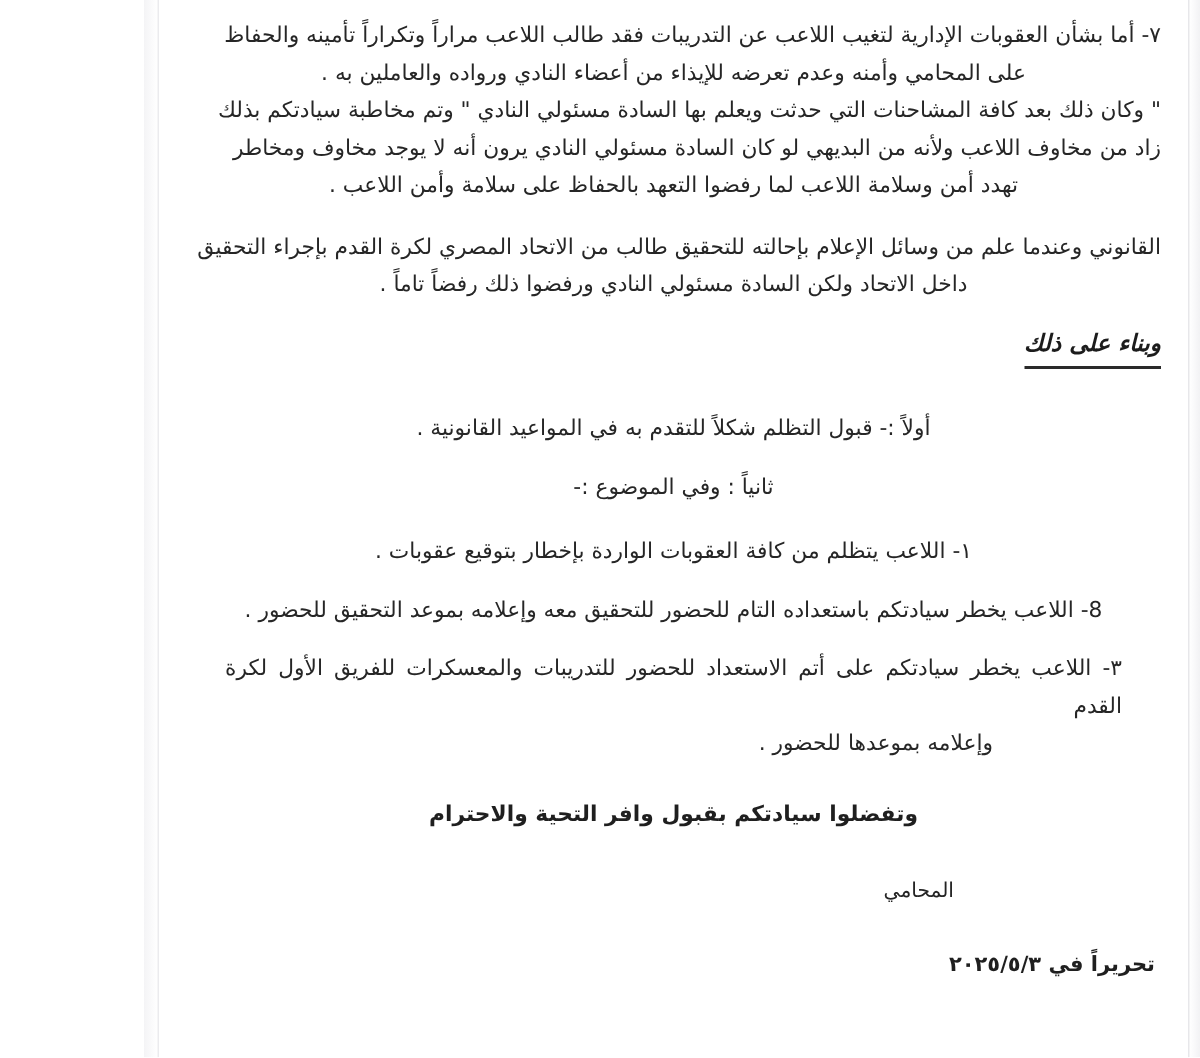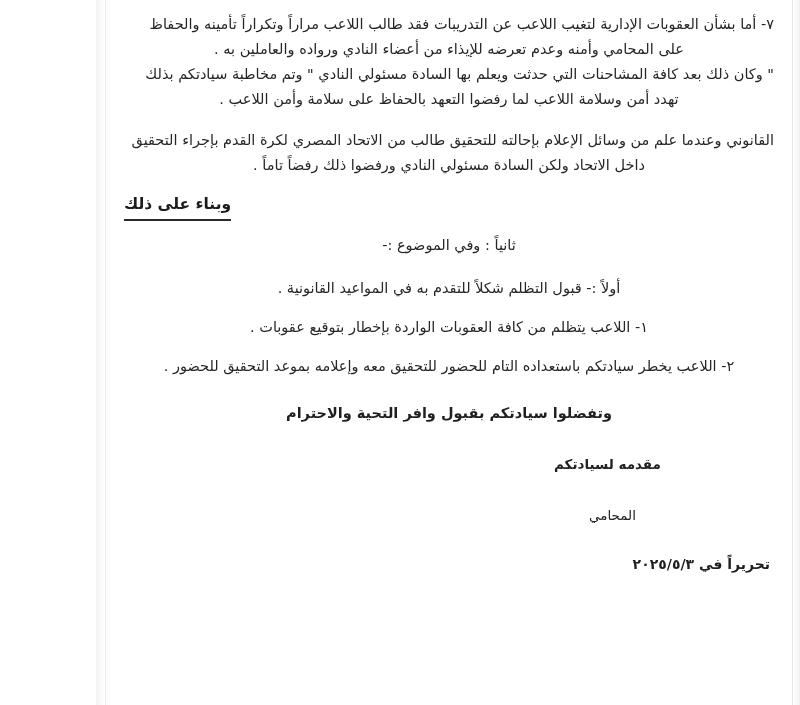--- a/index.html
+++ b/index.html
@@ -69,22 +69,23 @@
   .line {
     display: block;
   }
   .line-center-ish {
     display: block;
     text-align: center;
   }
   .gap-md { height: 16px; }
 
   .heading-wrap {
-    text-align: left;
-    margin: 14px 0 12px 0;
+    text-align: right;
+    margin: 14px 0 28px 0;
+    font-style: italic;
   }
   .heading {
     display: inline-block;
     font-weight: bold;
     font-size: 15.5px;
     color: #1c1c1c;
     border-bottom: 2px solid #2a2a2a;
     padding-bottom: 2px;
     letter-spacing: 0.5px;
   }
@@ -161,44 +162,48 @@
 
   <div class="scan-edge-left"></div>
   <div class="scan-edge-right"></div>
 
   <div class="sheet body-text">
 
     <div class="para tight">
       <span class="line">٧- أما بشأن العقوبات الإدارية لتغيب اللاعب عن التدريبات فقد طالب اللاعب مراراً وتكراراً تأمينه والحفاظ</span>
       <span class="line-center-ish">على المحامي وأمنه وعدم تعرضه للإيذاء من أعضاء النادي ورواده والعاملين به .</span>
       <span class="line">" وكان ذلك بعد كافة المشاحنات التي حدثت ويعلم بها السادة مسئولي النادي " وتم مخاطبة سيادتكم بذلك</span>
+      <span class="line">زاد من مخاوف اللاعب ولأنه من البديهي لو كان السادة مسئولي النادي يرون أنه لا يوجد مخاوف ومخاطر</span>
       <span class="line-center-ish">تهدد أمن وسلامة اللاعب لما رفضوا التعهد بالحفاظ على سلامة وأمن اللاعب .</span>
     </div>
 
     <div class="gap-md"></div>
 
     <div class="para">
       <span class="line">القانوني وعندما علم من وسائل الإعلام بإحالته للتحقيق طالب من الاتحاد المصري لكرة القدم بإجراء التحقيق</span>
       <span class="line-center-ish">داخل الاتحاد ولكن السادة مسئولي النادي ورفضوا ذلك رفضاً تاماً .</span>
     </div>
 
     <div class="heading-wrap">
       <span class="heading">وبناء على ذلك</span>
     </div>
 
+    <div class="enum-line shift-a">أولاً :- قبول التظلم شكلاً للتقدم به في المواعيد القانونية .</div>
     <div class="enum-line shift-b">ثانياً : وفي الموضوع :-</div>
-    <div class="enum-line shift-a">أولاً :- قبول التظلم شكلاً للتقدم به في المواعيد القانونية .</div>
 
     <div class="item">١- اللاعب يتظلم من كافة العقوبات الواردة بإخطار بتوقيع عقوبات .</div>
-    <div class="item">٢- اللاعب يخطر سيادتكم باستعداده التام للحضور للتحقيق معه وإعلامه بموعد التحقيق للحضور .</div>
-
+    <div class="item">8- اللاعب يخطر سيادتكم باستعداده التام للحضور للتحقيق معه وإعلامه بموعد التحقيق للحضور .</div>
+
+    <div class="item-wide">
+      <span class="line">٣- اللاعب يخطر سيادتكم على أتم الاستعداد للحضور للتدريبات والمعسكرات للفريق الأول لكرة القدم</span>
+      <span class="tail">وإعلامه بموعدها للحضور .</span>
+    </div>
 
     <div class="closing">وتفضلوا سيادتكم بقبول وافر التحية والاحترام</div>
 
     <div class="signature-block">
-      <div class="sig-line-1">مقدمه لسيادتكم</div>
       <div class="sig-line-2">المحامي</div>
     </div>
 
     <div class="date-line">تحريراً في ٢٠٢٥/٥/٣</div>
 
   </div>
 </div>
 
 </body></html>

